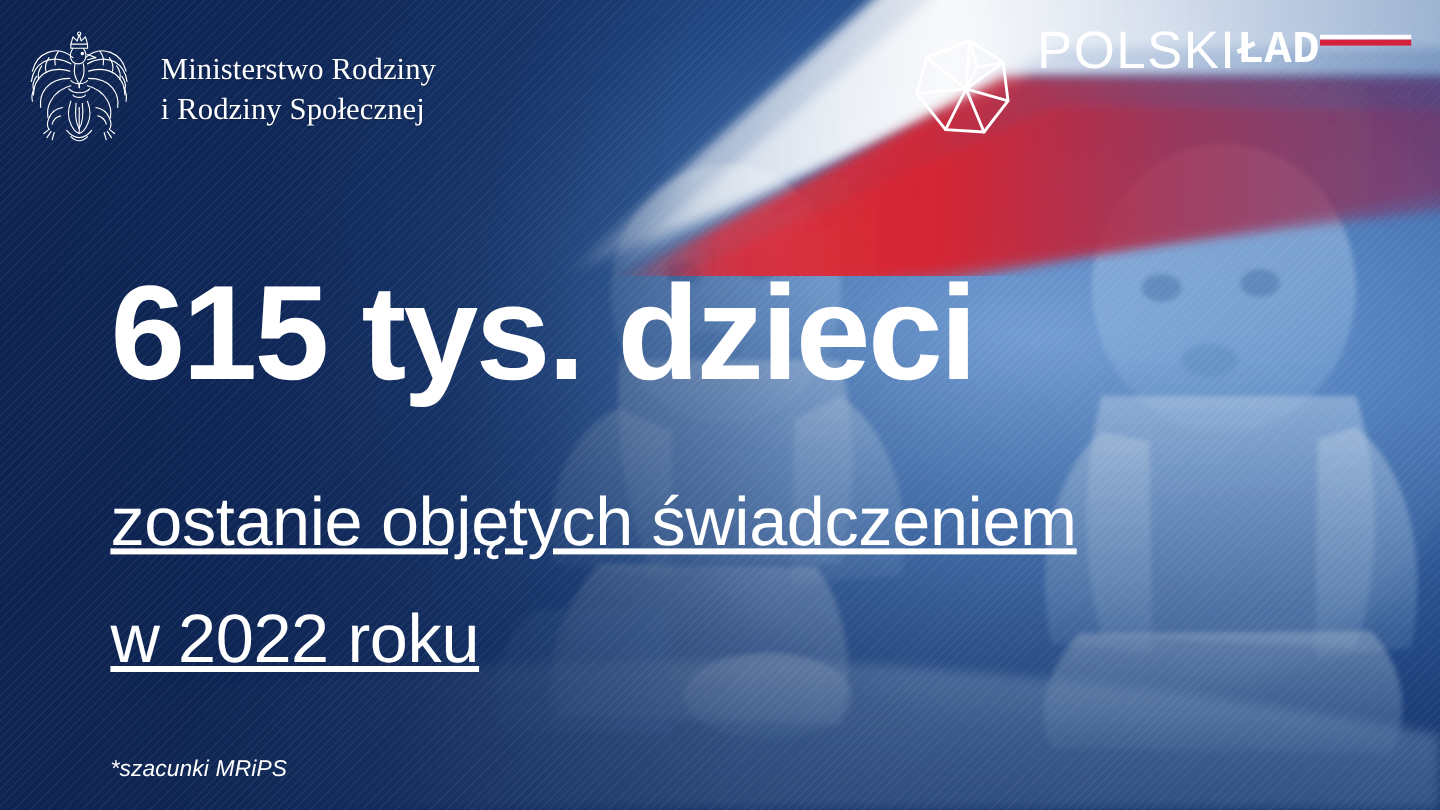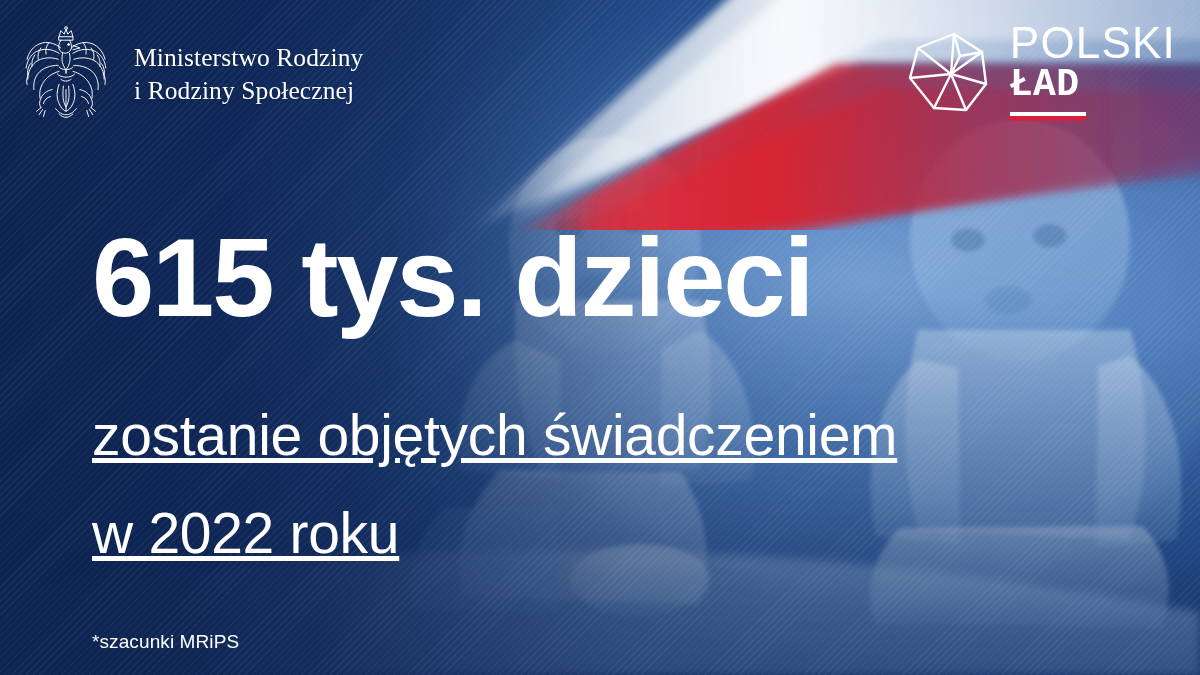--- a/index.html
+++ b/index.html
@@ -104,21 +104,21 @@
     position: absolute;
     right: 24px;
     top: 22px;
     display: flex;
     align-items: flex-start;
     gap: 14px;
     z-index: 6;
   }
   .pl-mark { width: 92px; height: 96px; flex: none; margin-top: 4px; }
   .pl-mark svg { display:block; width: 92px; height: 96px; }
-  .pl-words { display: flex; flex-direction: column; }
+  .pl-words { display: flex; flex-direction: row; }
   .pl-polski {
     color: #fff;
     font-size: 44px;
     font-weight: 300;
     letter-spacing: 1.2px;
     line-height: 0.95;
     font-family: "Liberation Sans", sans-serif;
   }
   .pl-lad {
     color: #fff;
@@ -162,20 +162,21 @@
   .footnote {
     position: absolute;
     left: 92px;
     bottom: 22px;
     color: #ffffff;
     font-family: "Liberation Sans", sans-serif;
     font-weight: 400;
     font-size: 19px;
     letter-spacing: 0.1px;
     z-index: 5;
+    font-style: italic;
   }
 </style>
 </head>
 <body>
 
 <div class="poster">
 
   <div class="bg-base"></div>
 
   <div class="photo">

